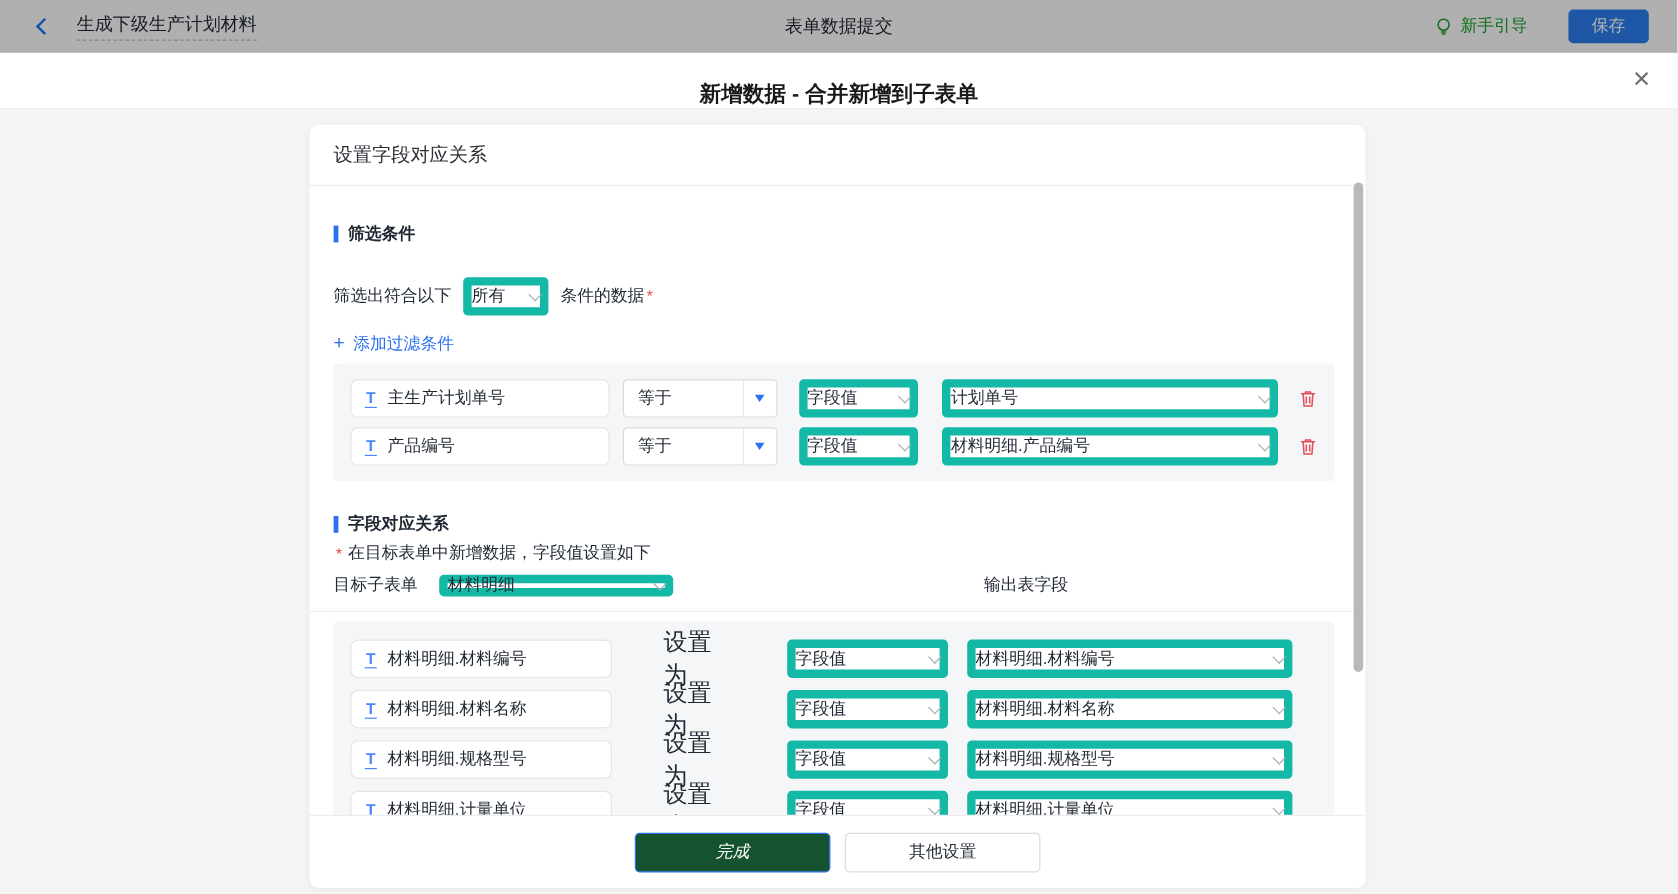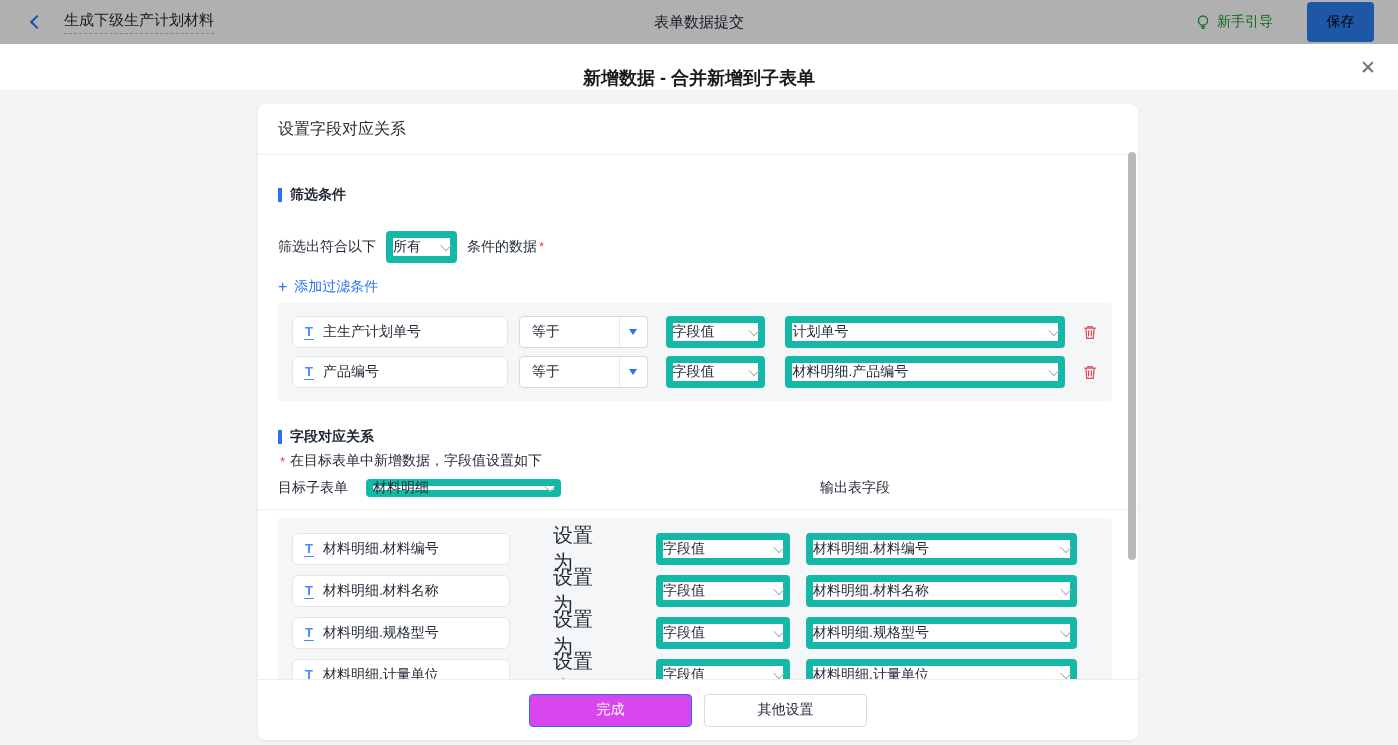--- a/index.html
+++ b/index.html
@@ -9,21 +9,21 @@
   
   .topbar { position:relative; height:44px; background:#ffffff;
     display:flex; align-items:center; padding:12px 24px;justify-content:flex-end; }
   .topbar .dim { position:absolute; inset:0; background:rgba(0,0,0,.31); z-index:9; pointer-events:none; }
   .back-ico { width:10px; height:10px; border-left:2.5px solid #1677ff; border-bottom:2.5px solid #1677ff;
     transform:rotate(45deg); margin:0 22px 0 8px; cursor:pointer; }
   .flow-title { font-size:15px; color:#1f2633; padding-bottom:3px; border-bottom:1px dashed #bfbfbf; cursor:text; }
   .center-title { position:absolute; left:0; right:0; text-align:center; font-size:15px; color:#1f2633; }
   .topbar-right { margin-left:auto; display:flex; align-items:center; gap:34px; position:relative; z-index:1; }
   .guide { display:flex; align-items:center; gap:6px; color:#18a22c; font-size:14px; cursor:pointer; }
-  .save-btn { width:67px; height:40px; background:#2e7ff2; color:#000000; font-size:14px;
+  .save-btn { width:67px; height:28px; background:#2e7ff2; color:#ffffff; font-size:14px;
     border:none; border-radius:4px; cursor:pointer; }
 
   
   .modal-head { position:relative; height:47px; background:#fff; border-bottom:1px solid #ebebeb;
     display:flex; align-items:flex-end; justify-content:center; }
   .modal-title { font-size:18px; font-weight:bold; color:#1a1a1a; }
   .close-ico { position:absolute; right:22px; top:50%; transform:translateY(-50%);
     font-size:19px; color:#6f6f6f; cursor:pointer; line-height:1; }
 
   
@@ -89,21 +89,21 @@
   .target-row { margin-top:2px; height:30px; display:flex; align-items:center; position:relative; }
   .target-label { font-size:14px; color:#1f2733; margin-right:18px; }
   .target-sel { width:195px; height:18px; }
   .output-label { position:absolute; left:542px; font-size:14px; color:#1f2733; }
   .divider2 { margin:6px -26px 0 -20px; border-top:1px solid #eceef0; }
 
   .set-to { margin-left:43px; width:42px; font-size:20px; color:#1f2733; flex:none; }
 
   .foot-btn { height:33px; width:163px; background:#fff; border:1px solid #d9dbdf; border-radius:4px;
     font-size:14px; color:#1f2733; cursor:pointer; }
-  .foot-btn.primary { background:#d946ef; border-color:#2a70f0; color:#fff; }
+  .foot-btn.primary { background:#14532d; border-color:#2a70f0; color:#fff;font-style:italic; }
 </style>
 </head>
 <body>
 
 <div class="topbar">
   <span class="back-ico"></span>
   <span class="flow-title">生成下级生产计划材料</span>
   <span class="center-title">表单数据提交</span>
   <div class="topbar-right">
     <span class="guide">

